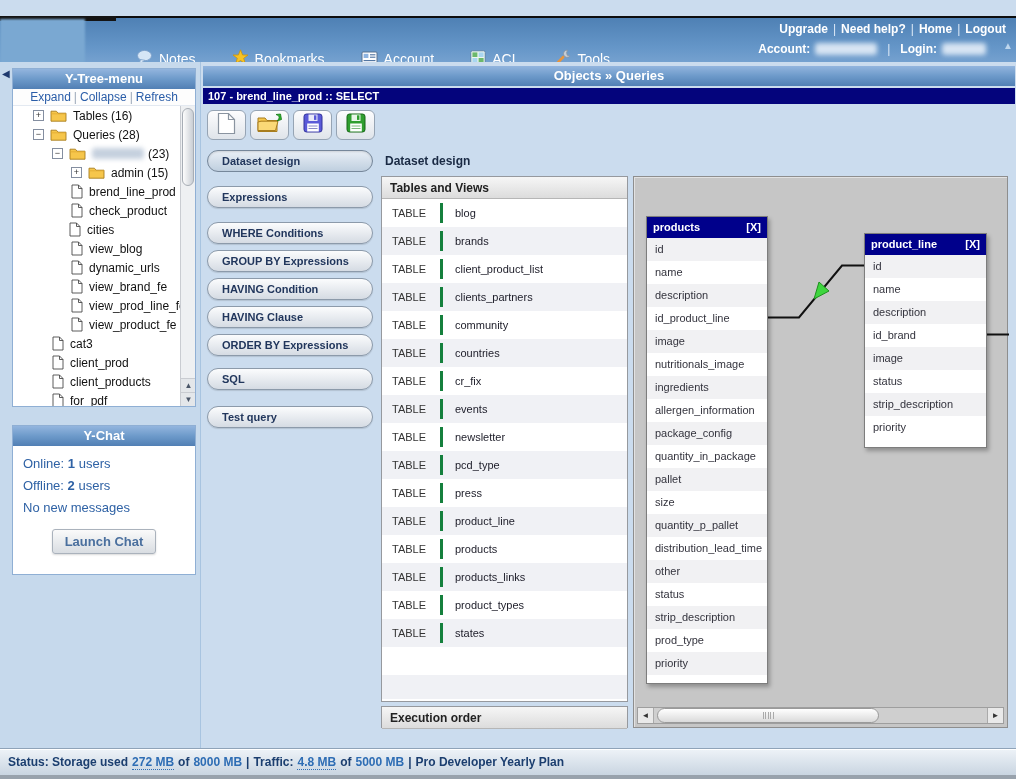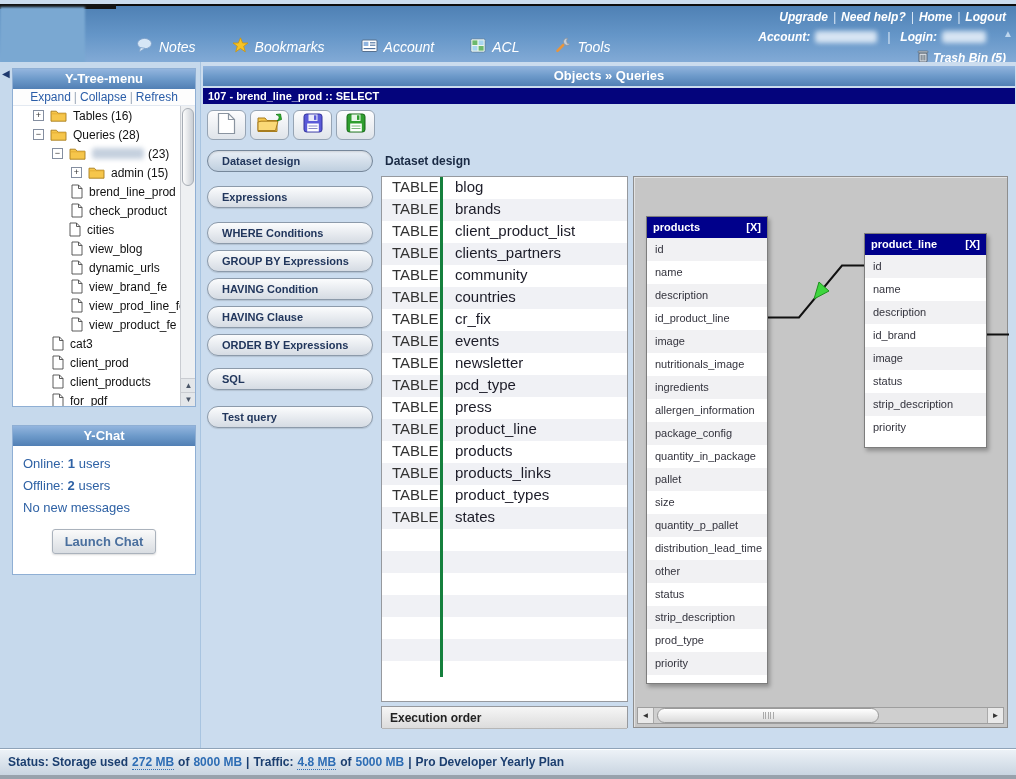--- a/index.html
+++ b/index.html
@@ -2,22 +2,22 @@
 <html><head>
 <meta charset="utf-8">
 <style>
   * { margin:0; padding:0; box-sizing:border-box; }
   html,body { background:#b8cde2; }
   #screen {
     position:relative; width:1016px; height:779px; overflow:hidden;
     font-family:"Liberation Sans", sans-serif; background:#cbdcee;
   }
   
-  #topbar { position:absolute; left:0; top:4px; width:1016px; height:70px;
-    background:linear-gradient(180deg,#4d7fb3 0%,#6596c8 45%,#8fb3dc 100%);font-style:italic; }
+  #topbar { position:absolute; left:0; top:16px; width:1016px; height:70px;
+    background:linear-gradient(180deg,#4d7fb3 0%,#6596c8 45%,#8fb3dc 100%); }
   #top-black-line { position:absolute; left:0; top:0; width:1016px; height:2px; background:#0d0d0d; }
   #top-black-seg { position:absolute; left:0; top:0; width:116px; height:5px; background:#141414; }
   #logo-blur { position:absolute; left:0; top:3px; width:85px; height:59px;
     background:#7aa8d2; filter:blur(1px); }
   #tb-links { position:absolute; right:10px; top:6px; color:#fff; font-size:12px; font-weight:bold; }
   .tb-link { cursor:pointer; }
   .tb-sep { color:#dce9f7; padding:0 5px; font-weight:normal; }
   #tb-account { position:absolute; right:30px; top:26px; color:#fff; font-size:12px; font-weight:bold;
     display:flex; align-items:center; gap:5px; }
   .blur-blob { display:inline-block; background:rgba(235,242,250,0.85); border-radius:3px; filter:blur(2.5px); }
@@ -76,21 +76,21 @@
     box-shadow:0 1px 1px rgba(0,0,0,0.12); display:block; }
   .section-button.active { background:linear-gradient(180deg,#e9eff6,#bfcfdf); border-color:#76879a;
     box-shadow:inset 0 1px 2px rgba(0,0,0,0.12); }
   #content-title { position:absolute; left:184px; top:92px; font-size:12px; font-weight:bold; color:#1a2a44; }
   
   #tables-panel { position:absolute; left:180px; top:114px; width:247px; height:526px;
     background:#fff; border:1px solid #96999e; }
   .gray-bar { height:22px; line-height:22px; font-size:12px; font-weight:bold; color:#222; padding-left:8px;
     background:linear-gradient(180deg,#f6f6f6,#dcdcdc); border-bottom:1px solid #b6b6b6; }
   #tv-body { position:relative; height:500px; overflow:hidden; }
-  .tv-row { display:flex; height:22px; line-height:20px; font-size:15px; cursor:pointer; }
+  .tv-row { display:flex; height:28px; line-height:20px; font-size:11px; cursor:pointer;align-items:center; }
   .tv-row:nth-child(odd) { background:#fff; }
   .tv-row:nth-child(even) { background:#f0f1f5; }
   .tv-type { width:58px; padding-left:10px; color:#333; }
   .tv-name { flex:1; padding-left:12px; color:#1c1c28; border-left:3px solid #15803d; }
   #execution-bar { position:absolute; left:180px; top:644px; width:247px; height:22px;
     border:1px solid #96999e; background:#fff; }
   
   #diagram { position:absolute; left:432px; top:114px; width:375px; height:552px;
     background:#c6c6c6; border:1px solid #8e8e8e; box-shadow:inset 1px 1px 0 #e2e2e2; }
   .dg-card { position:absolute; background:#fff; border:1px solid #7d7d7d; box-shadow:2px 3px 4px rgba(0,0,0,0.28); }
@@ -424,20 +424,21 @@
         <button class="section-button" style="margin-top: 6px;">GROUP BY Expressions</button>
         <button class="section-button" style="margin-top: 6px;">HAVING Condition</button>
         <button class="section-button" style="margin-top: 6px;">HAVING Clause</button>
         <button class="section-button" style="margin-top: 6px;">ORDER BY Expressions</button>
         <button class="section-button" style="margin-top: 12px;">SQL</button>
         <button class="section-button" style="margin-top: 16px;">Test query</button>
       </div>
     <div id="content-title">Dataset design</div>
 
     <div id="tables-panel">
+      <div class="gray-bar">Tables and Views</div>
       <div id="tv-body">
           <div class="tv-row">
             <span class="tv-type">TABLE</span>
             <span class="tv-name">blog</span>
           </div>
           <div class="tv-row">
             <span class="tv-type">TABLE</span>
             <span class="tv-name">brands</span>
           </div>
           <div class="tv-row">

